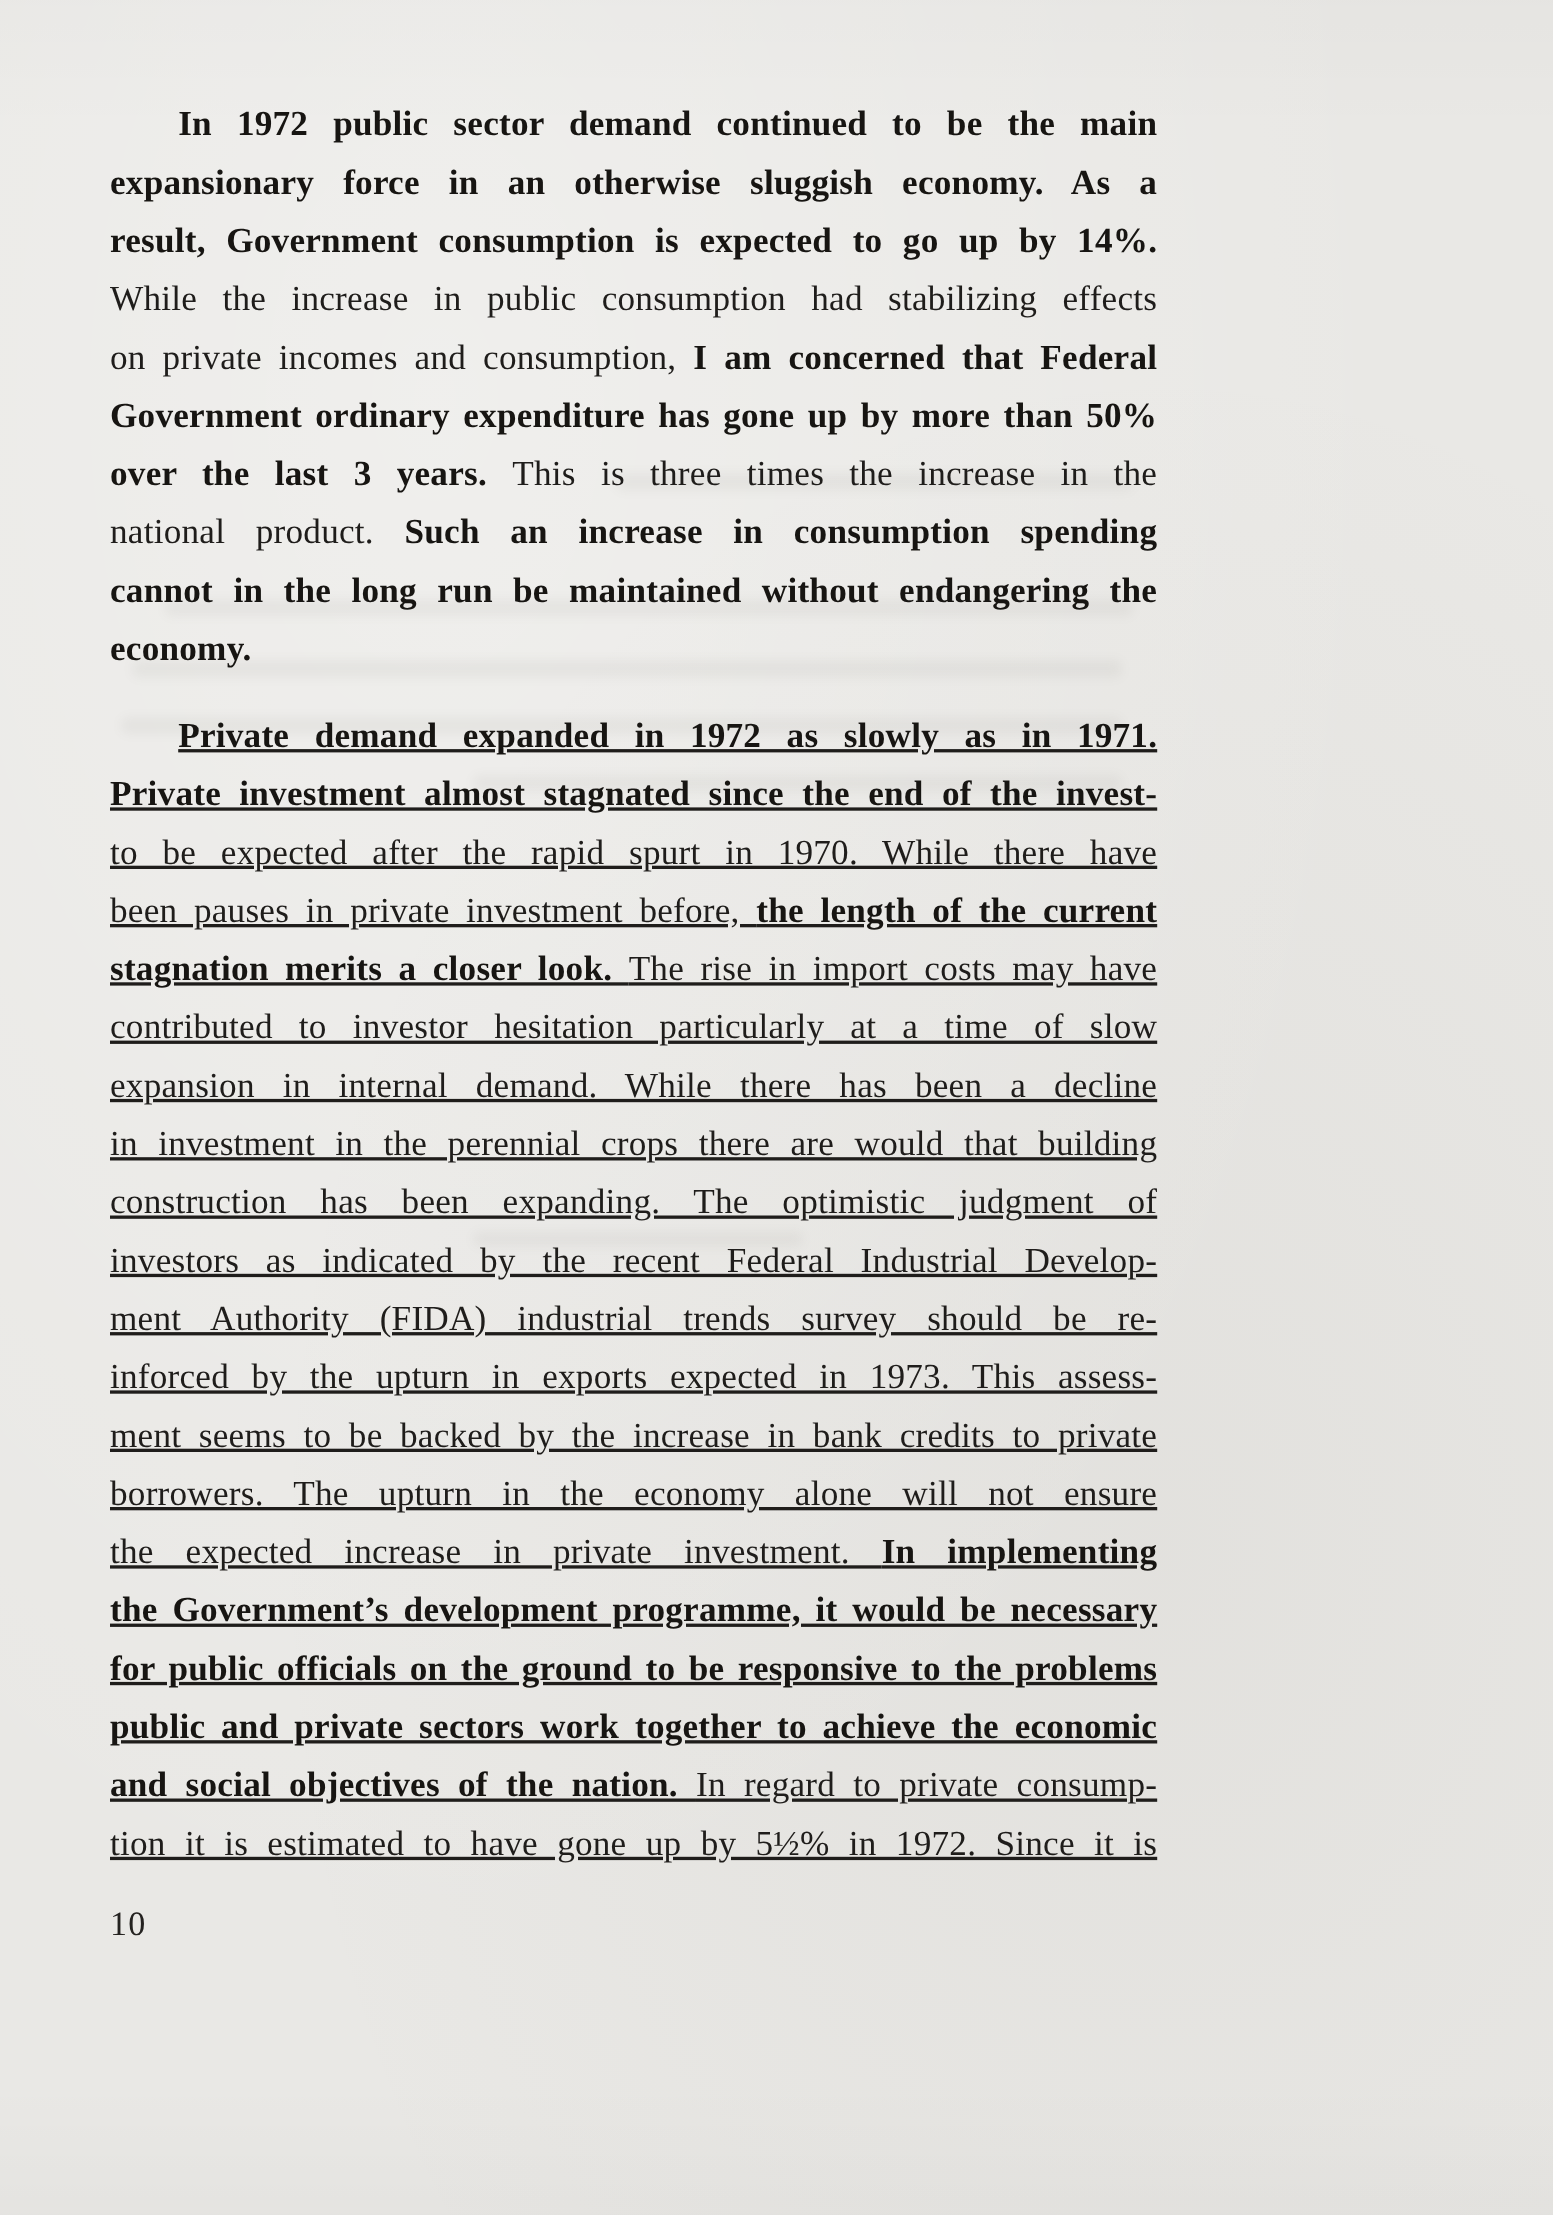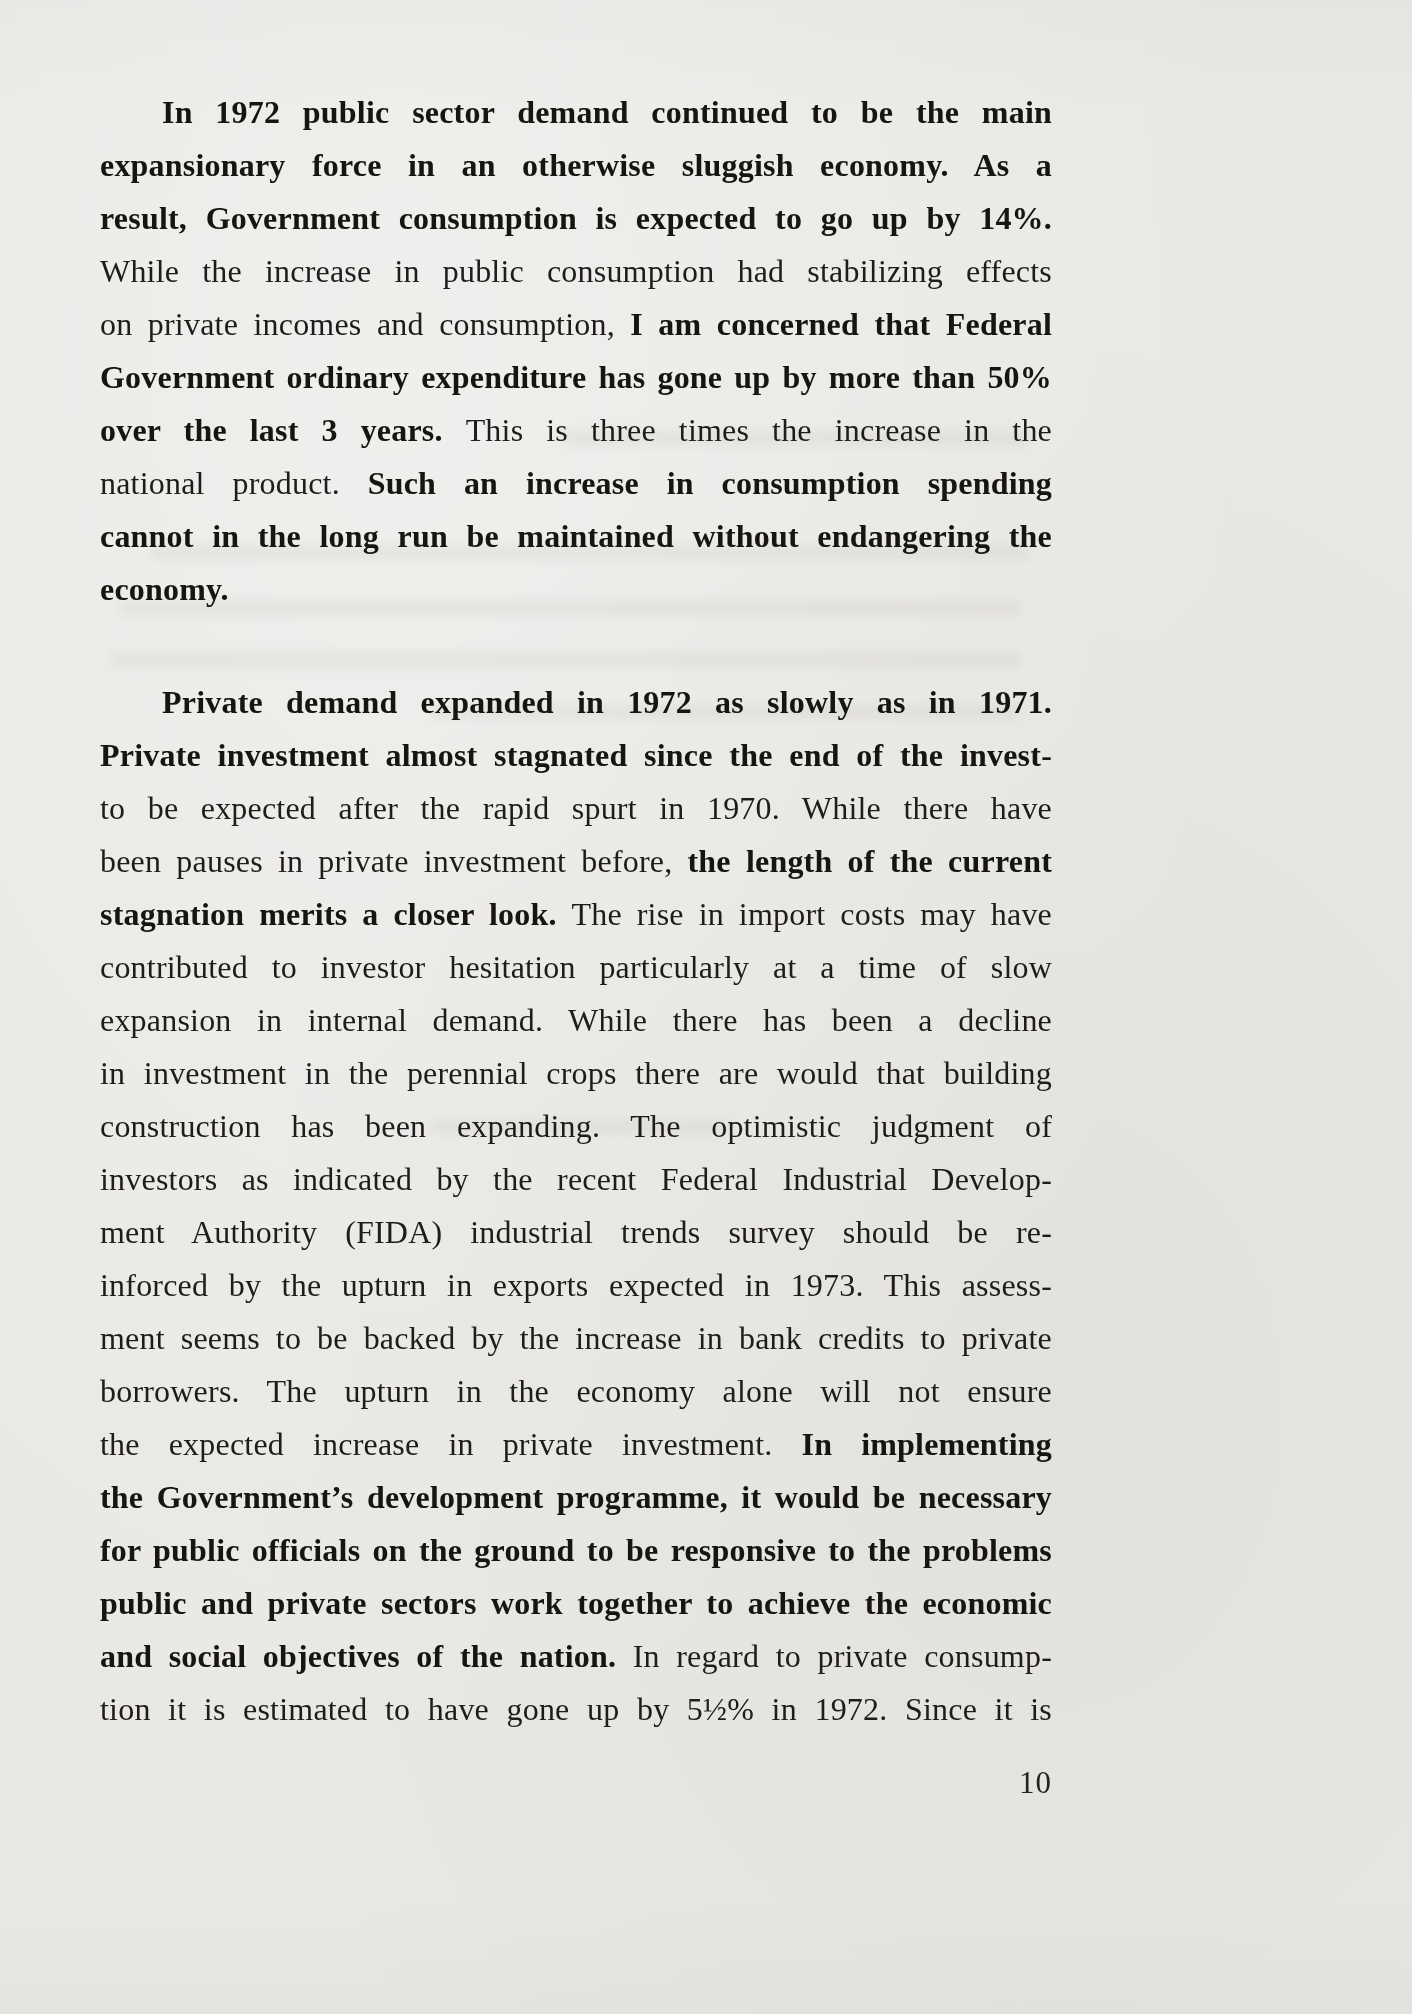--- a/index.html
+++ b/index.html
@@ -21,39 +21,39 @@
     font-family: "Liberation Serif", "DejaVu Serif", serif;
     color: #1f1d1b;
   }
   .text-block {
     position: absolute;
     left: 100px;
     top: 86px;
     width: 952px;
   }
   .paragraph { margin: 0; }
-  .paragraph + .paragraph { margin-top: 60px; }
+  .paragraph + .paragraph { margin-top: 26px; text-decoration: underline; }
   .line {
     font-size: 32px;
     line-height: 53px;
     text-align: justify;
     text-align-last: justify;
     white-space: normal;
     letter-spacing: 0.2px;
   }
   .line.no-just {
     text-align: center;
     text-align-last: left;
   }
   .line.indent { text-indent: 62px; }
   .seg { font-weight: 400; }
   .seg.bold { font-weight: 700; color: #171512; }
   .page-number {
     margin-top: 26px;
-    text-align: right;
+    text-align: left;
     font-size: 31px;
     line-height: 42px;
     letter-spacing: 1px;
     color: #242220;
   }
   
   .bleed {
     position: absolute;
     background: #6f6b64;
     opacity: 0.07;

